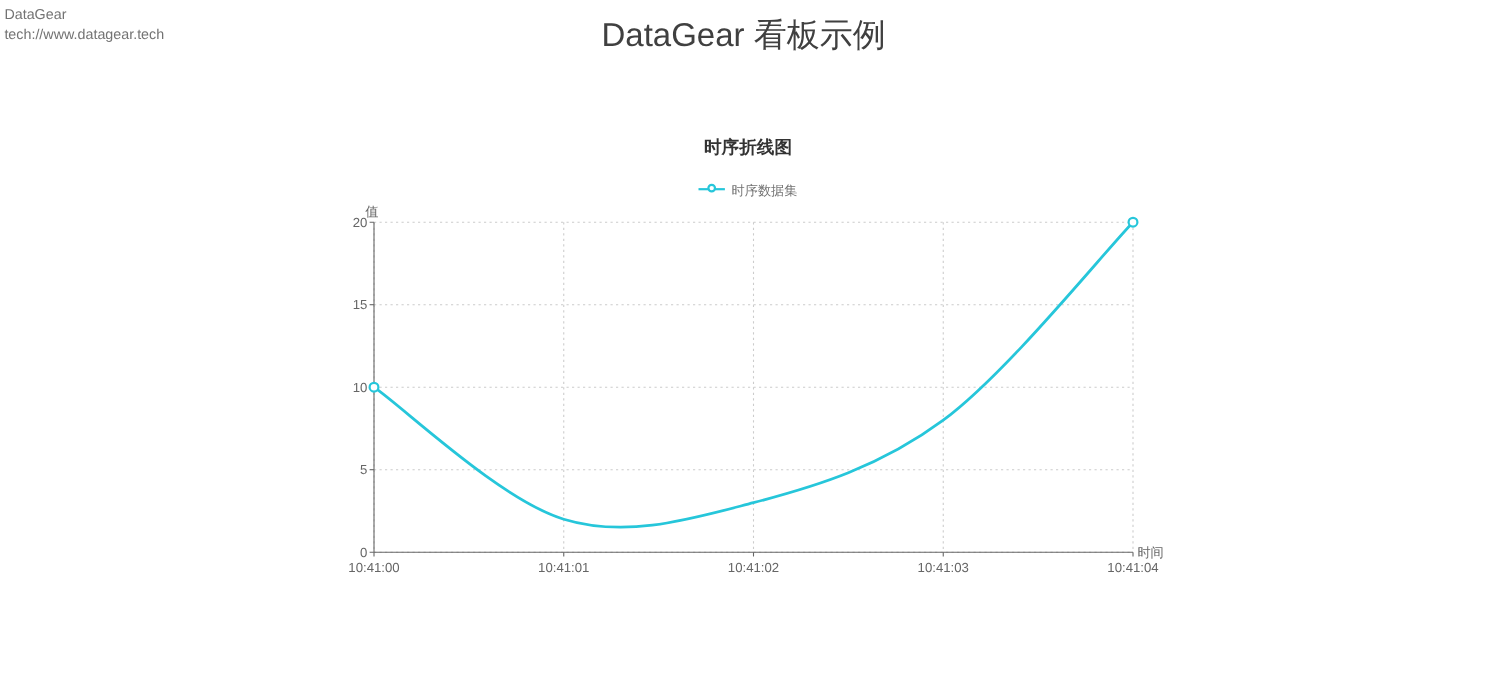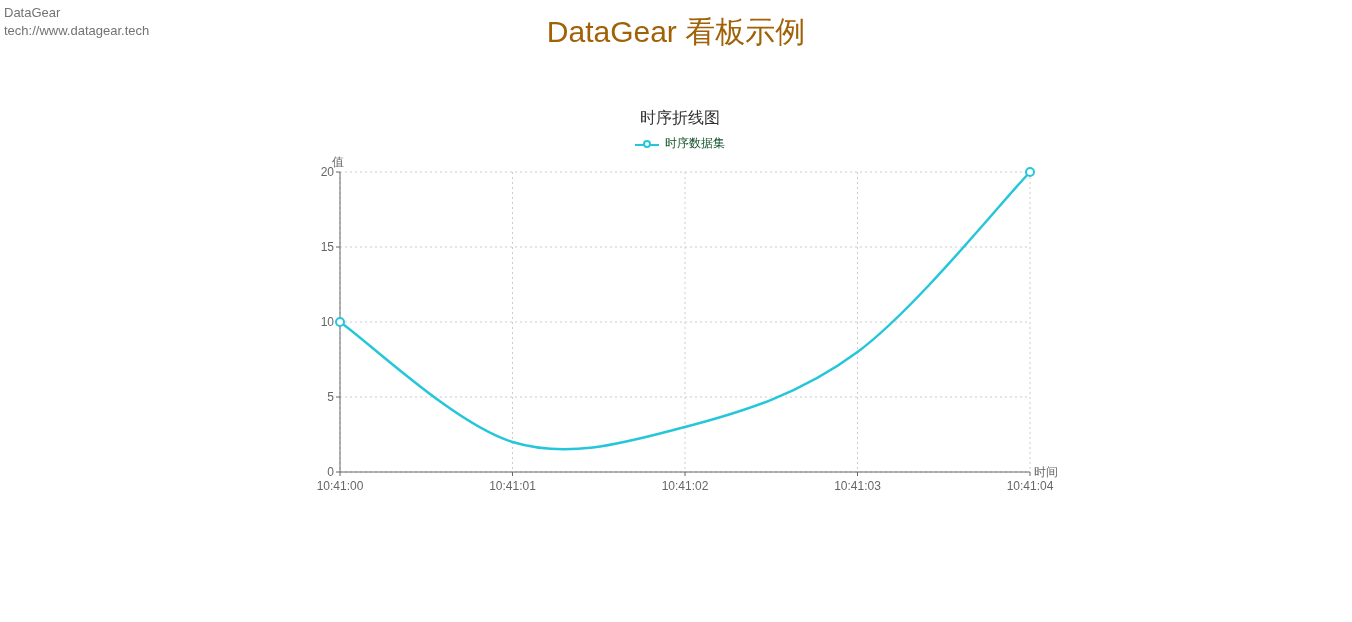--- a/index.html
+++ b/index.html
@@ -21,44 +21,44 @@
     color: #737373;
   }
   .page-title {
     position: absolute;
     left: 0;
     right: 0;
     top: 12px;
     text-align: center;
     font-size: 30px;
     font-weight: 400;
-    color: #a16207;
+    color: #404040;
   }
   .chart-wrap {
     position: absolute;
     left: 300px;
     top: 100px;
     width: 760px;
     height: 420px;
   }
   .chart-title {
     text-align: center;
     font-size: 16px;
-    font-weight: 400;
+    font-weight: 700;
     color: #333;
-    margin-top: 8px;
+    margin-top: 24px;
   }
   .legend {
     display: flex;
     justify-content: center;
-    align-items: center;
+    align-items: flex-start;
     gap: 6px;
-    margin-top: 6px;
+    margin-top: 20px;
     font-size: 12px;
-    color: #14532d;
+    color: #737373;
   }
   .legend-line {
     width: 24px;
     height: 12px;
     position: relative;
   }
   .legend-line::before {
     content: "";
     position: absolute;
     left: 0;

